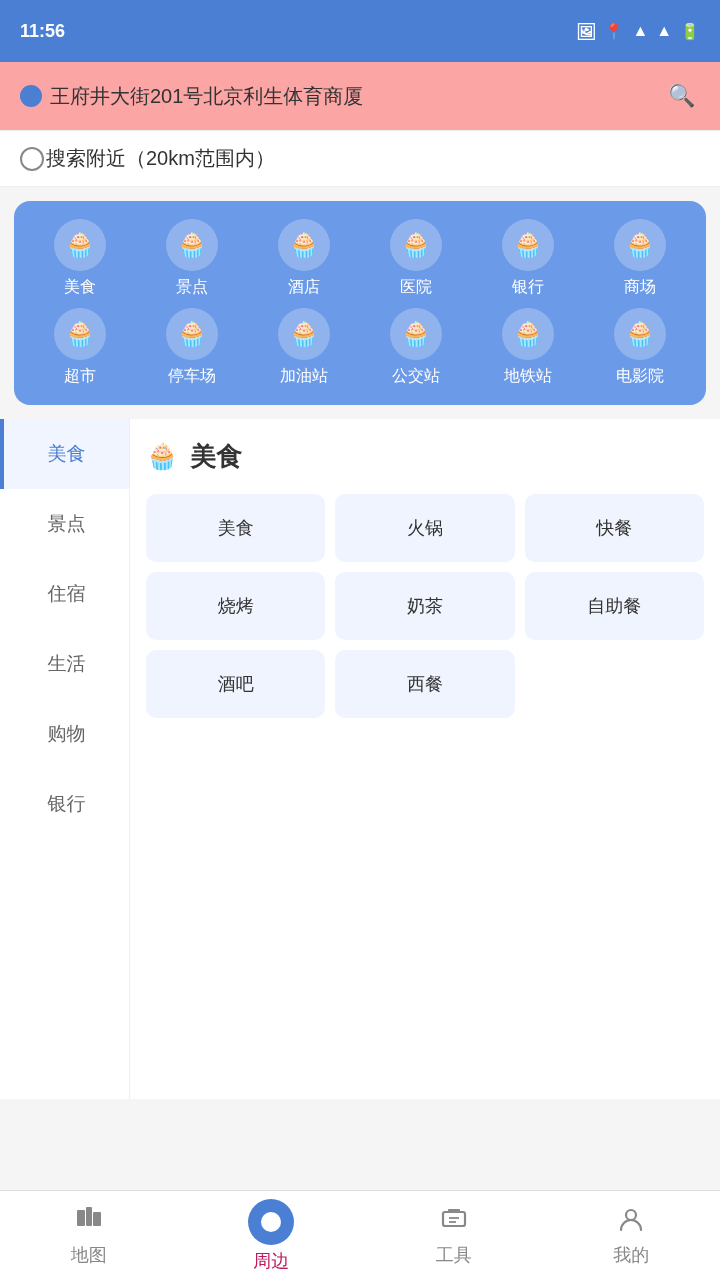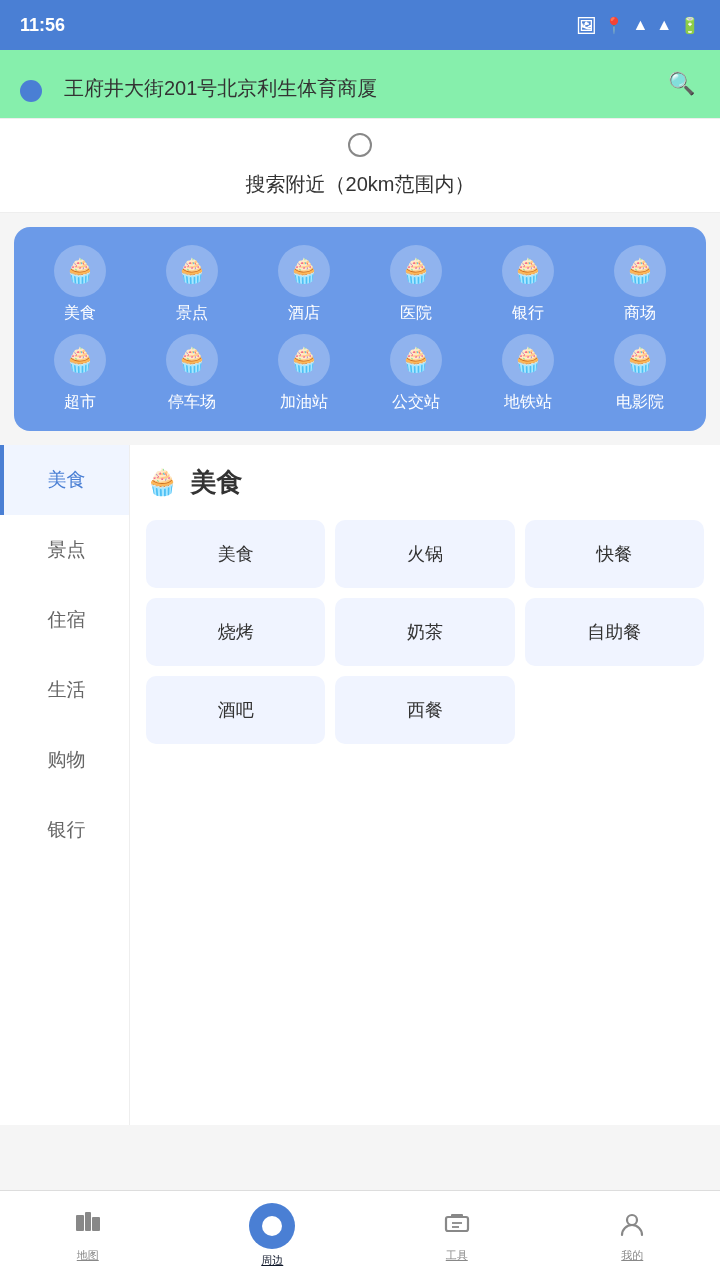--- a/index.html
+++ b/index.html
@@ -8,43 +8,43 @@
       width: 720px;
       min-height: 1280px;
       font-family: -apple-system, 'PingFang SC', 'Microsoft YaHei', sans-serif;
       background: #f5f5f5;
       overflow-x: hidden;
     }
 
     
     .status-bar {
       background: #4a7fd4;
-      height: 50px;
+      height: 62px;
       display: flex;
       align-items: center;
       justify-content: space-between;
       padding: 0 20px;
       color: white;
       font-size: 18px;
       font-weight: 600;
     }
     .status-right {
       display: flex;
       align-items: center;
       gap: 8px;
     }
     .status-icon { font-size: 16px; }
 
     
     .search-bar {
-      background: #86efac;
+      background: #fca5a5;
       padding: 16px 20px;
       display: flex;
-      align-items: flex-end;
-      gap: 22px;
+      align-items: center;
+      gap: 8px;
       border-bottom: 1px solid #eee;
     }
     .location-dot {
       width: 22px;
       height: 22px;
       background: #4a7fd4;
       border-radius: 50%;
       flex-shrink: 0;
     }
     .search-text {
@@ -61,23 +61,22 @@
       font-size: 22px;
       color: #666;
     }
 
     
     .nearby-row {
       background: white;
       padding: 14px 20px;
       display: flex;
       align-items: center;
-      gap: 14px;
+      gap: 2px;
       border-bottom: 1px solid #eee;
-      flex-direction: column;
     }
     .radio-circle {
       width: 24px;
       height: 24px;
       border: 2px solid #888;
       border-radius: 50%;
       flex-shrink: 0;
     }
     .nearby-text {
       font-size: 20px;
@@ -199,25 +198,24 @@
       align-items: center;
       gap: 4px;
       cursor: pointer;
       padding: 8px 20px;
     }
     .nav-icon {
       font-size: 26px;
       color: #888;
     }
     .nav-label {
-      font-size: 11px;
+      font-size: 18px;
       color: #888;
-      text-decoration: underline;
-    }
-    .nav-label.active { color: #0f172a; }
+    }
+    .nav-label.active { color: #be185d; }
     .nav-dot {
       width: 46px;
       height: 46px;
       background: #4a7fd4;
       border-radius: 50%;
       display: flex;
       align-items: center;
       justify-content: center;
     }
     .nav-dot-inner {

